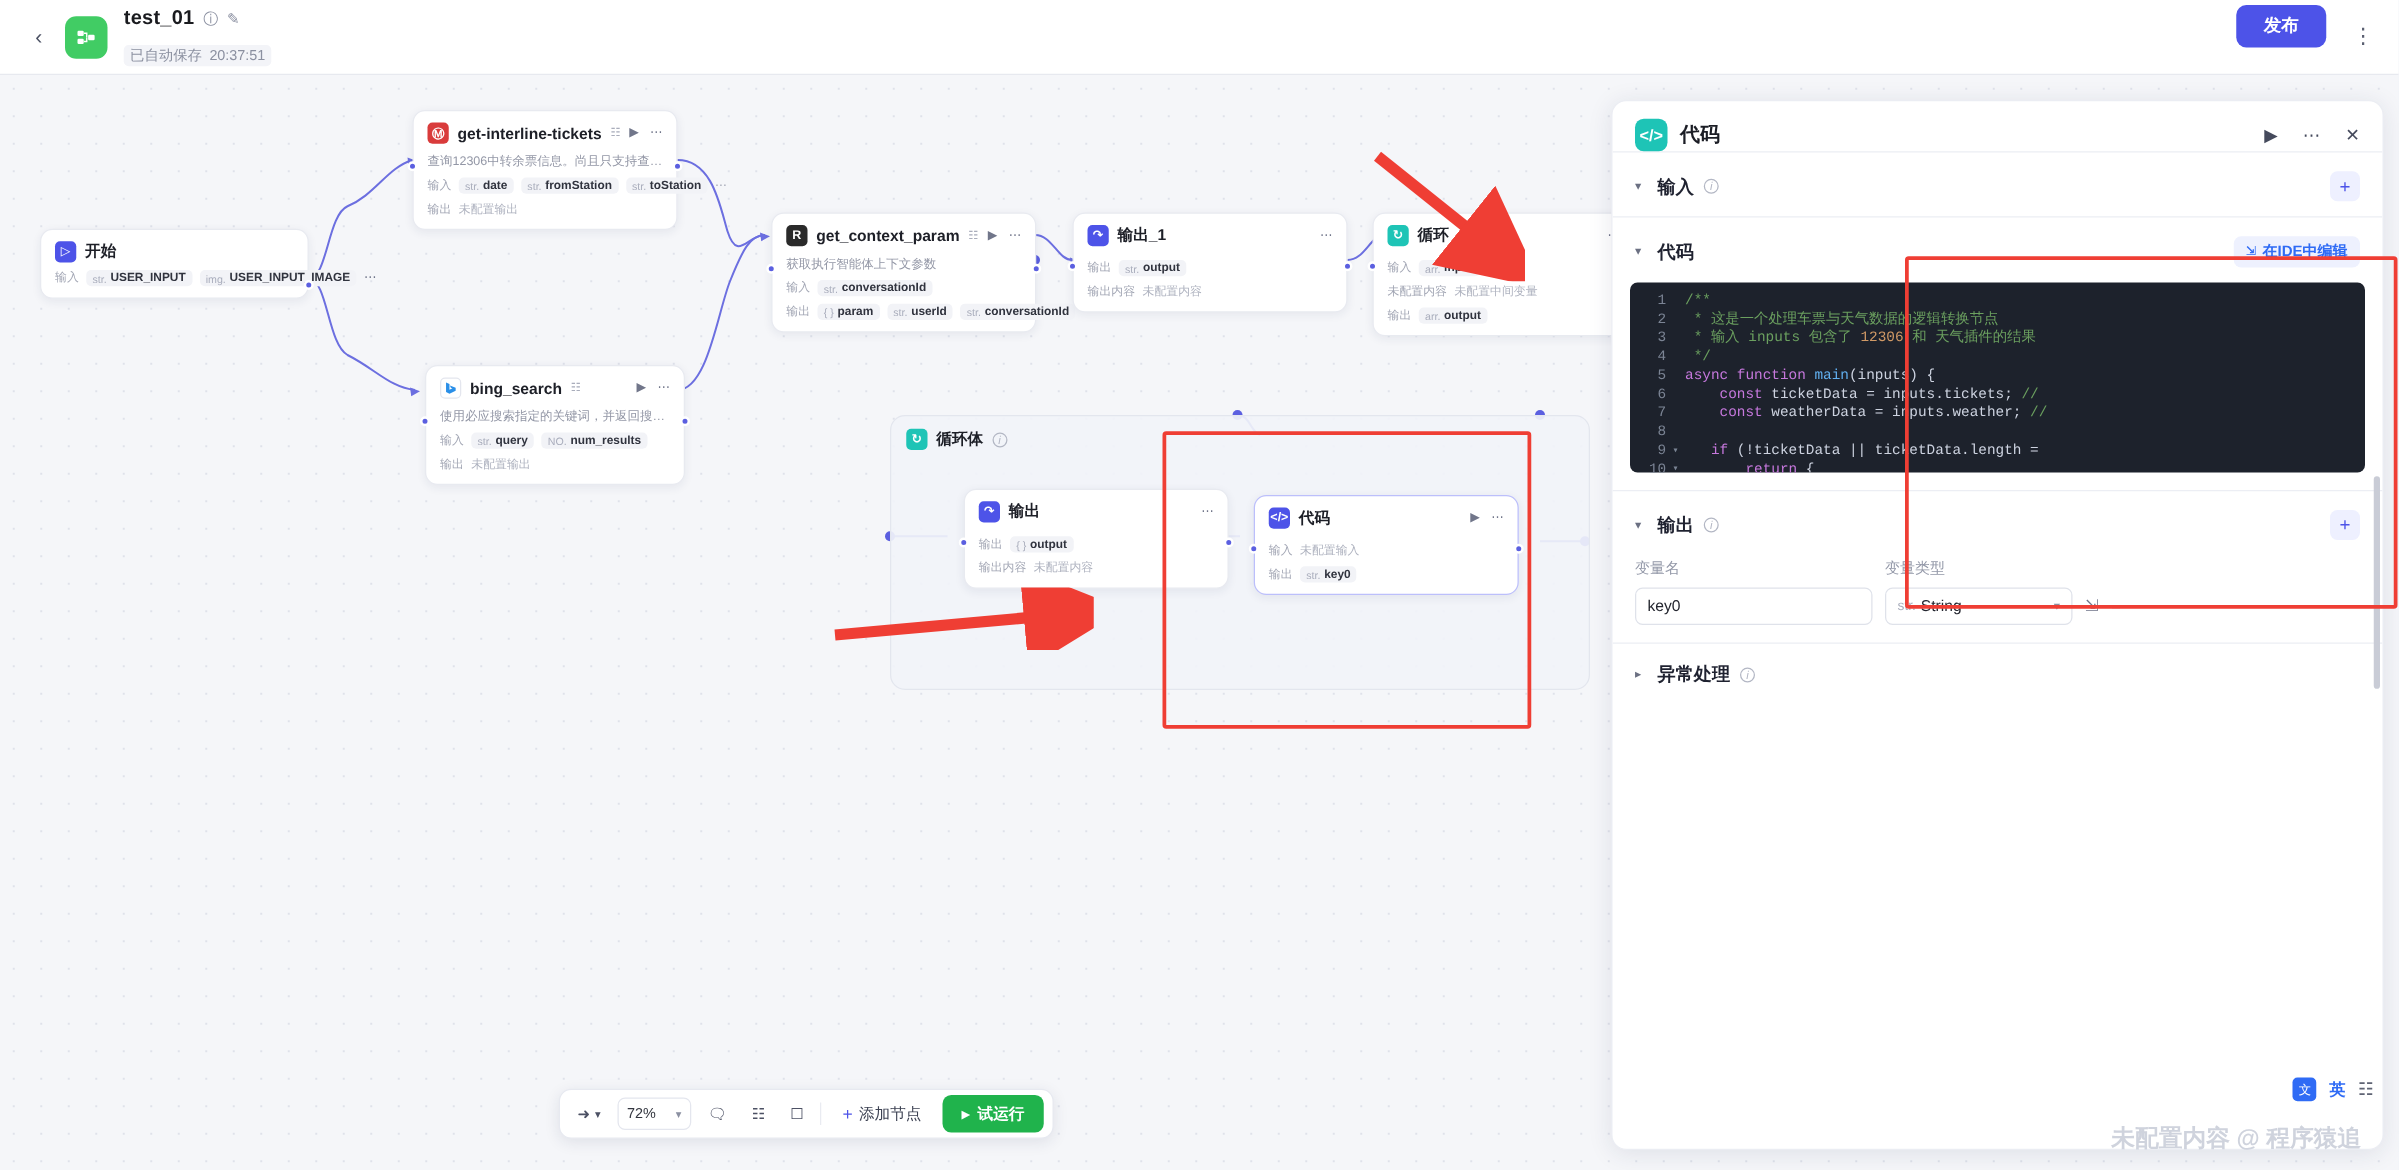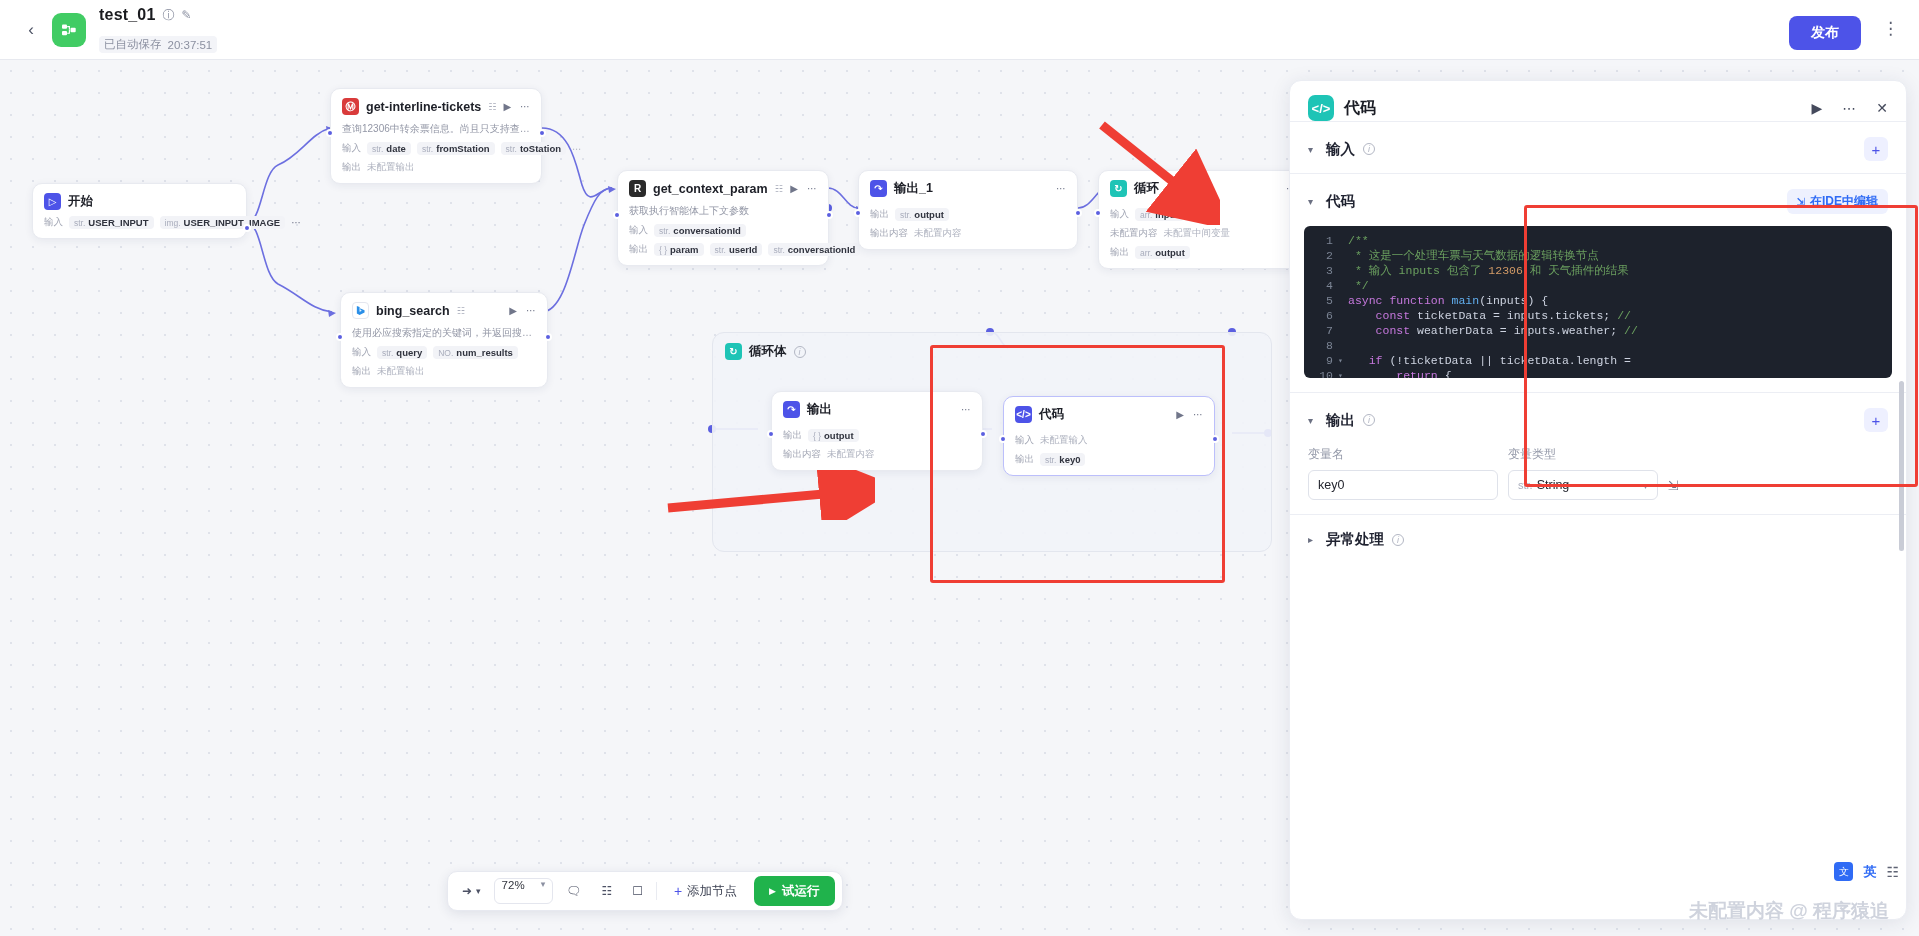--- a/index.html
+++ b/index.html
@@ -27,21 +27,21 @@
   .app-logo svg { display:block; }
   .title-block { margin-left: 13px; display: flex; flex-direction: column; gap: 12px; }
   .title-row { display: flex; align-items: center; gap: 7px; }
   .proj-title { font-size: 16px; font-weight: 700; color: #1a1b1f; letter-spacing: .2px; }
   .t-icon { font-size: 12px; color: #8a8fa0; cursor: pointer; line-height: 1; }
   .save-row {
     display: flex; align-items: center; gap: 6px; font-size: 11.5px; color: #8b90a0;
     background: #f3f4f8; border-radius: 4px; padding: 1px 5px; width: fit-content;
   }
   .publish-btn {
-    position: absolute; right: 58px; top: 16px;
+    position: absolute; right: 58px; top: 4px;
     background: #4d53e8; color: #fff; border: none; border-radius: 8px;
     height: 34px; padding: 0 22px; font-size: 14px; font-weight: 700;
     cursor: pointer; font-family: inherit;
   }
   .topbar-more {
     position: absolute; right: 20px; top: 20px; color: #5a5f70;
     font-size: 17px; cursor: pointer; line-height: 1;
   }
 
   
@@ -106,21 +106,21 @@
     height: 40px; background: #fff; border: 1px solid #e7e9f0;
     border-radius: 10px; box-shadow: 0 3px 12px rgba(30,40,80,.10);
     display: flex; align-items: center; padding: 0 7px; gap: 6px; z-index: 20;
   }
   .tb-item {
     display: flex; align-items: center; gap: 4px; height: 28px;
     padding: 0 7px; border-radius: 6px; cursor: pointer;
     font-size: 12px; color: #4c5164;
   }
   .zoom-sel {
-    display: flex; gap: 16px; height: 26px;
+    display: flex; align-items: center; gap: 16px; height: 26px;
     border: 1px solid #e4e6ee; border-radius: 6px; padding: 0 7px;
     font-size: 11.5px; color: #33363f; cursor: pointer;
   }
   .tb-sep { width: 1px; height: 18px; background: #e9ebf1; }
   .add-node-btn {
     display: flex; align-items: center; gap: 5px; height: 29px; padding: 0 11px;
     border-radius: 7px; font-size: 12.5px; color: #3c4152; cursor: pointer;
   }
   .run-btn {
     display: flex; align-items: center; gap: 6px; height: 30px; padding: 0 15px;

